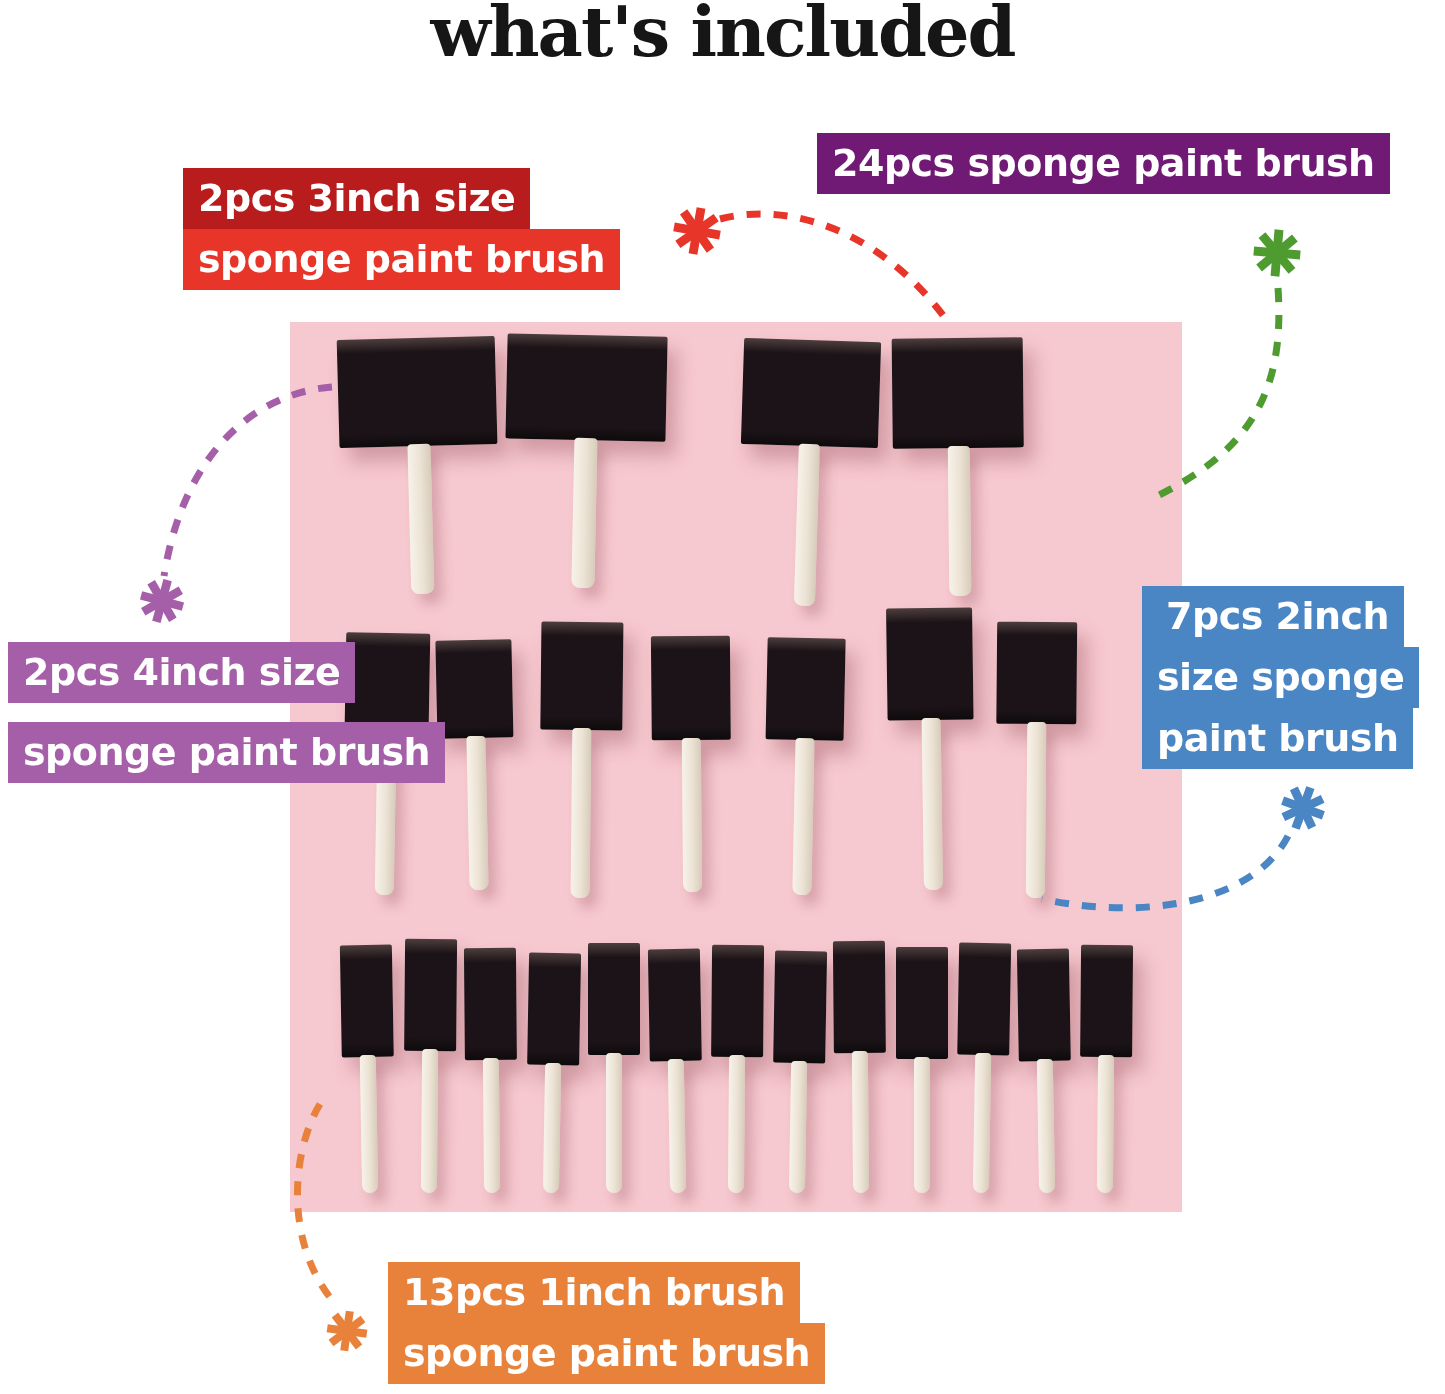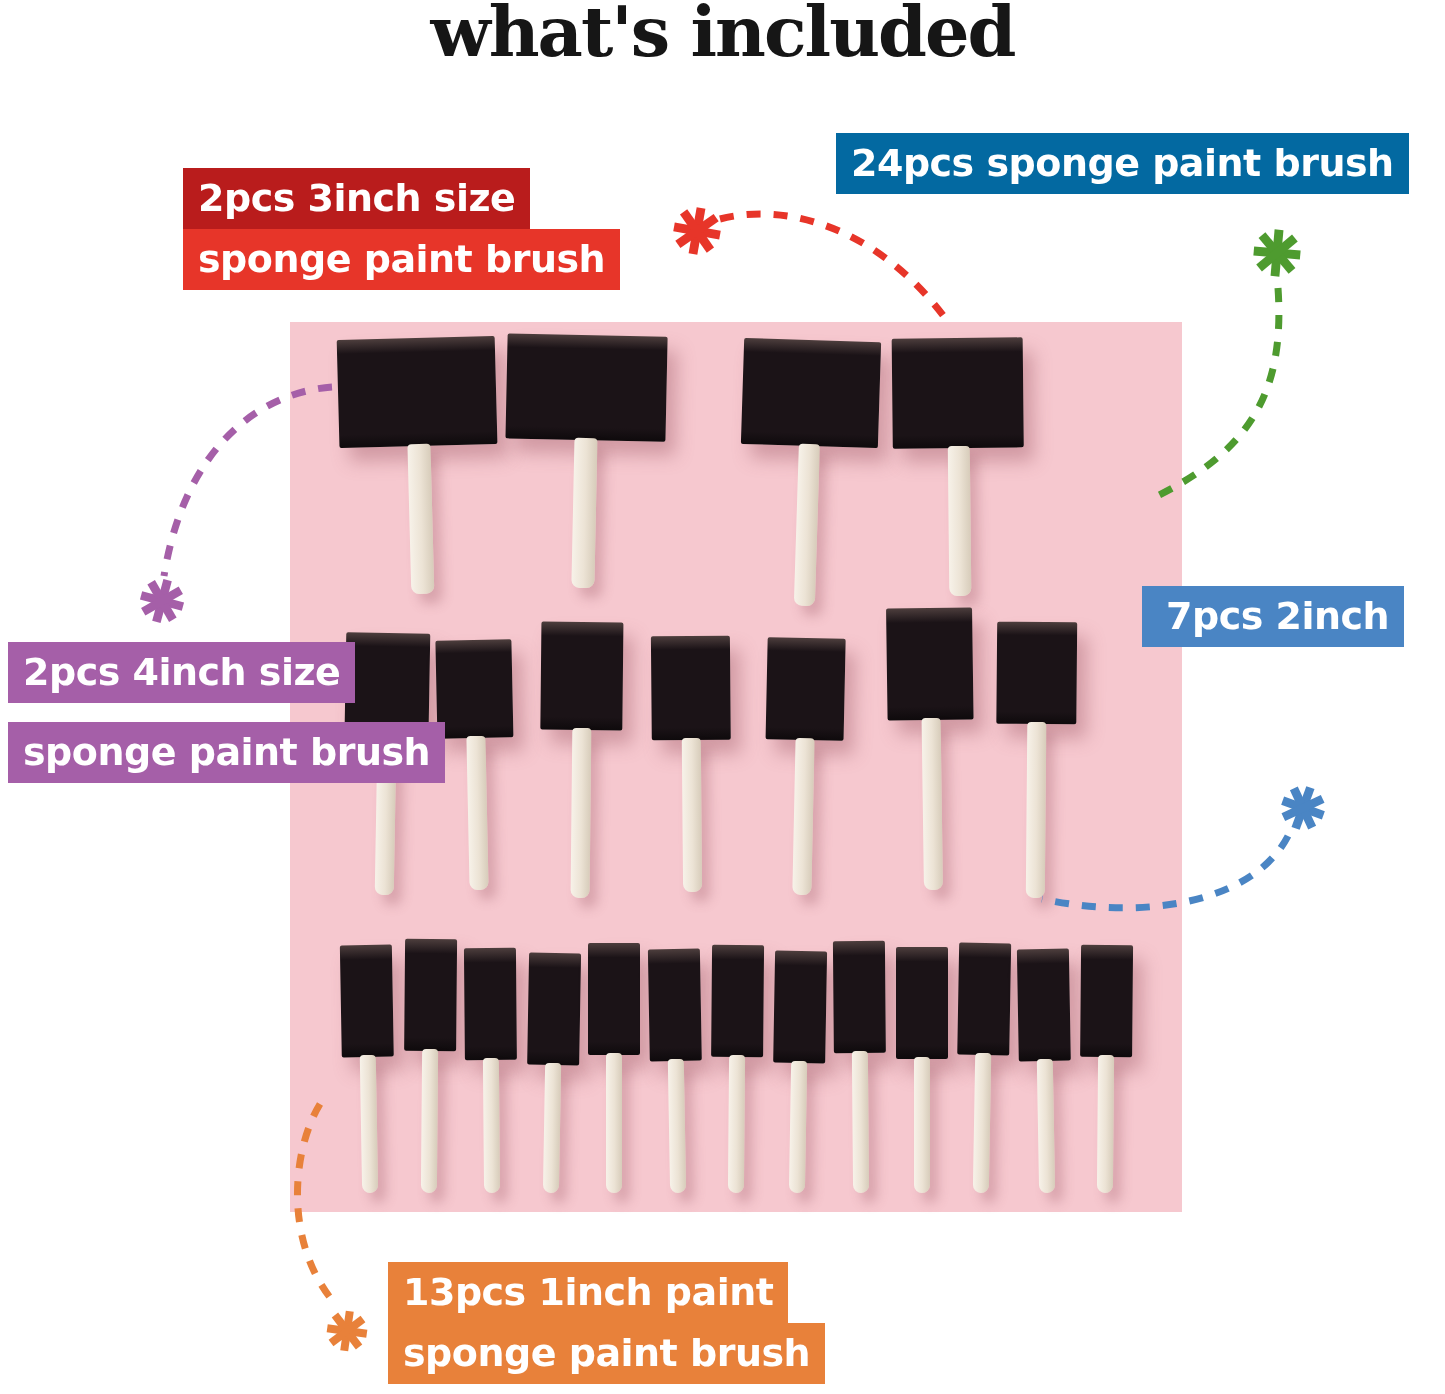--- a/index.html
+++ b/index.html
@@ -194,30 +194,32 @@
         <line x1="-17.7" y1="17.7" x2="17.7" y2="-17.7"></line>
     </g>
   </svg>
 
   <div class="label" style="left:183px;top:168px;">
     <span class="label-line" style="background: #b91c1c;">2pcs 3inch size</span>
     <span class="label-line" style="background: rgb(231, 53, 41);">sponge paint brush</span>
   </div>
 
   <div class="label" style="left:817px;top:133px;">
-    <span class="label-line" style="background: #0369a1; margin-left: 19px;">24pcs sponge paint brush</span>
+    <span class="label-line" style="background: #701a75;">24pcs sponge paint brush</span>
   </div>
 
   <div class="label" style="left:8px;top:642px;gap:19px;">
     <span class="label-line" style="background: rgb(165, 95, 168);">2pcs 4inch size</span>
     <span class="label-line" style="background: rgb(165, 95, 168);">sponge paint brush</span>
   </div>
 
   <div class="label" style="left:1142px;top:586px;">
     <span class="label-line" style="background: rgb(74, 133, 196); padding-left: 24px;">7pcs 2inch</span>
+    <span class="label-line" style="background: rgb(74, 133, 196);">size sponge</span>
+    <span class="label-line" style="background: rgb(74, 133, 196);">paint brush</span>
   </div>
 
   <div class="label" style="left:388px;top:1262px;">
-    <span class="label-line" style="background: rgb(232, 129, 58);">13pcs 1inch paint</span>
+    <span class="label-line" style="background: rgb(232, 129, 58);">13pcs 1inch brush</span>
     <span class="label-line" style="background: rgb(232, 129, 58);">sponge paint brush</span>
   </div>
 
 </div>
 
 </body></html>

